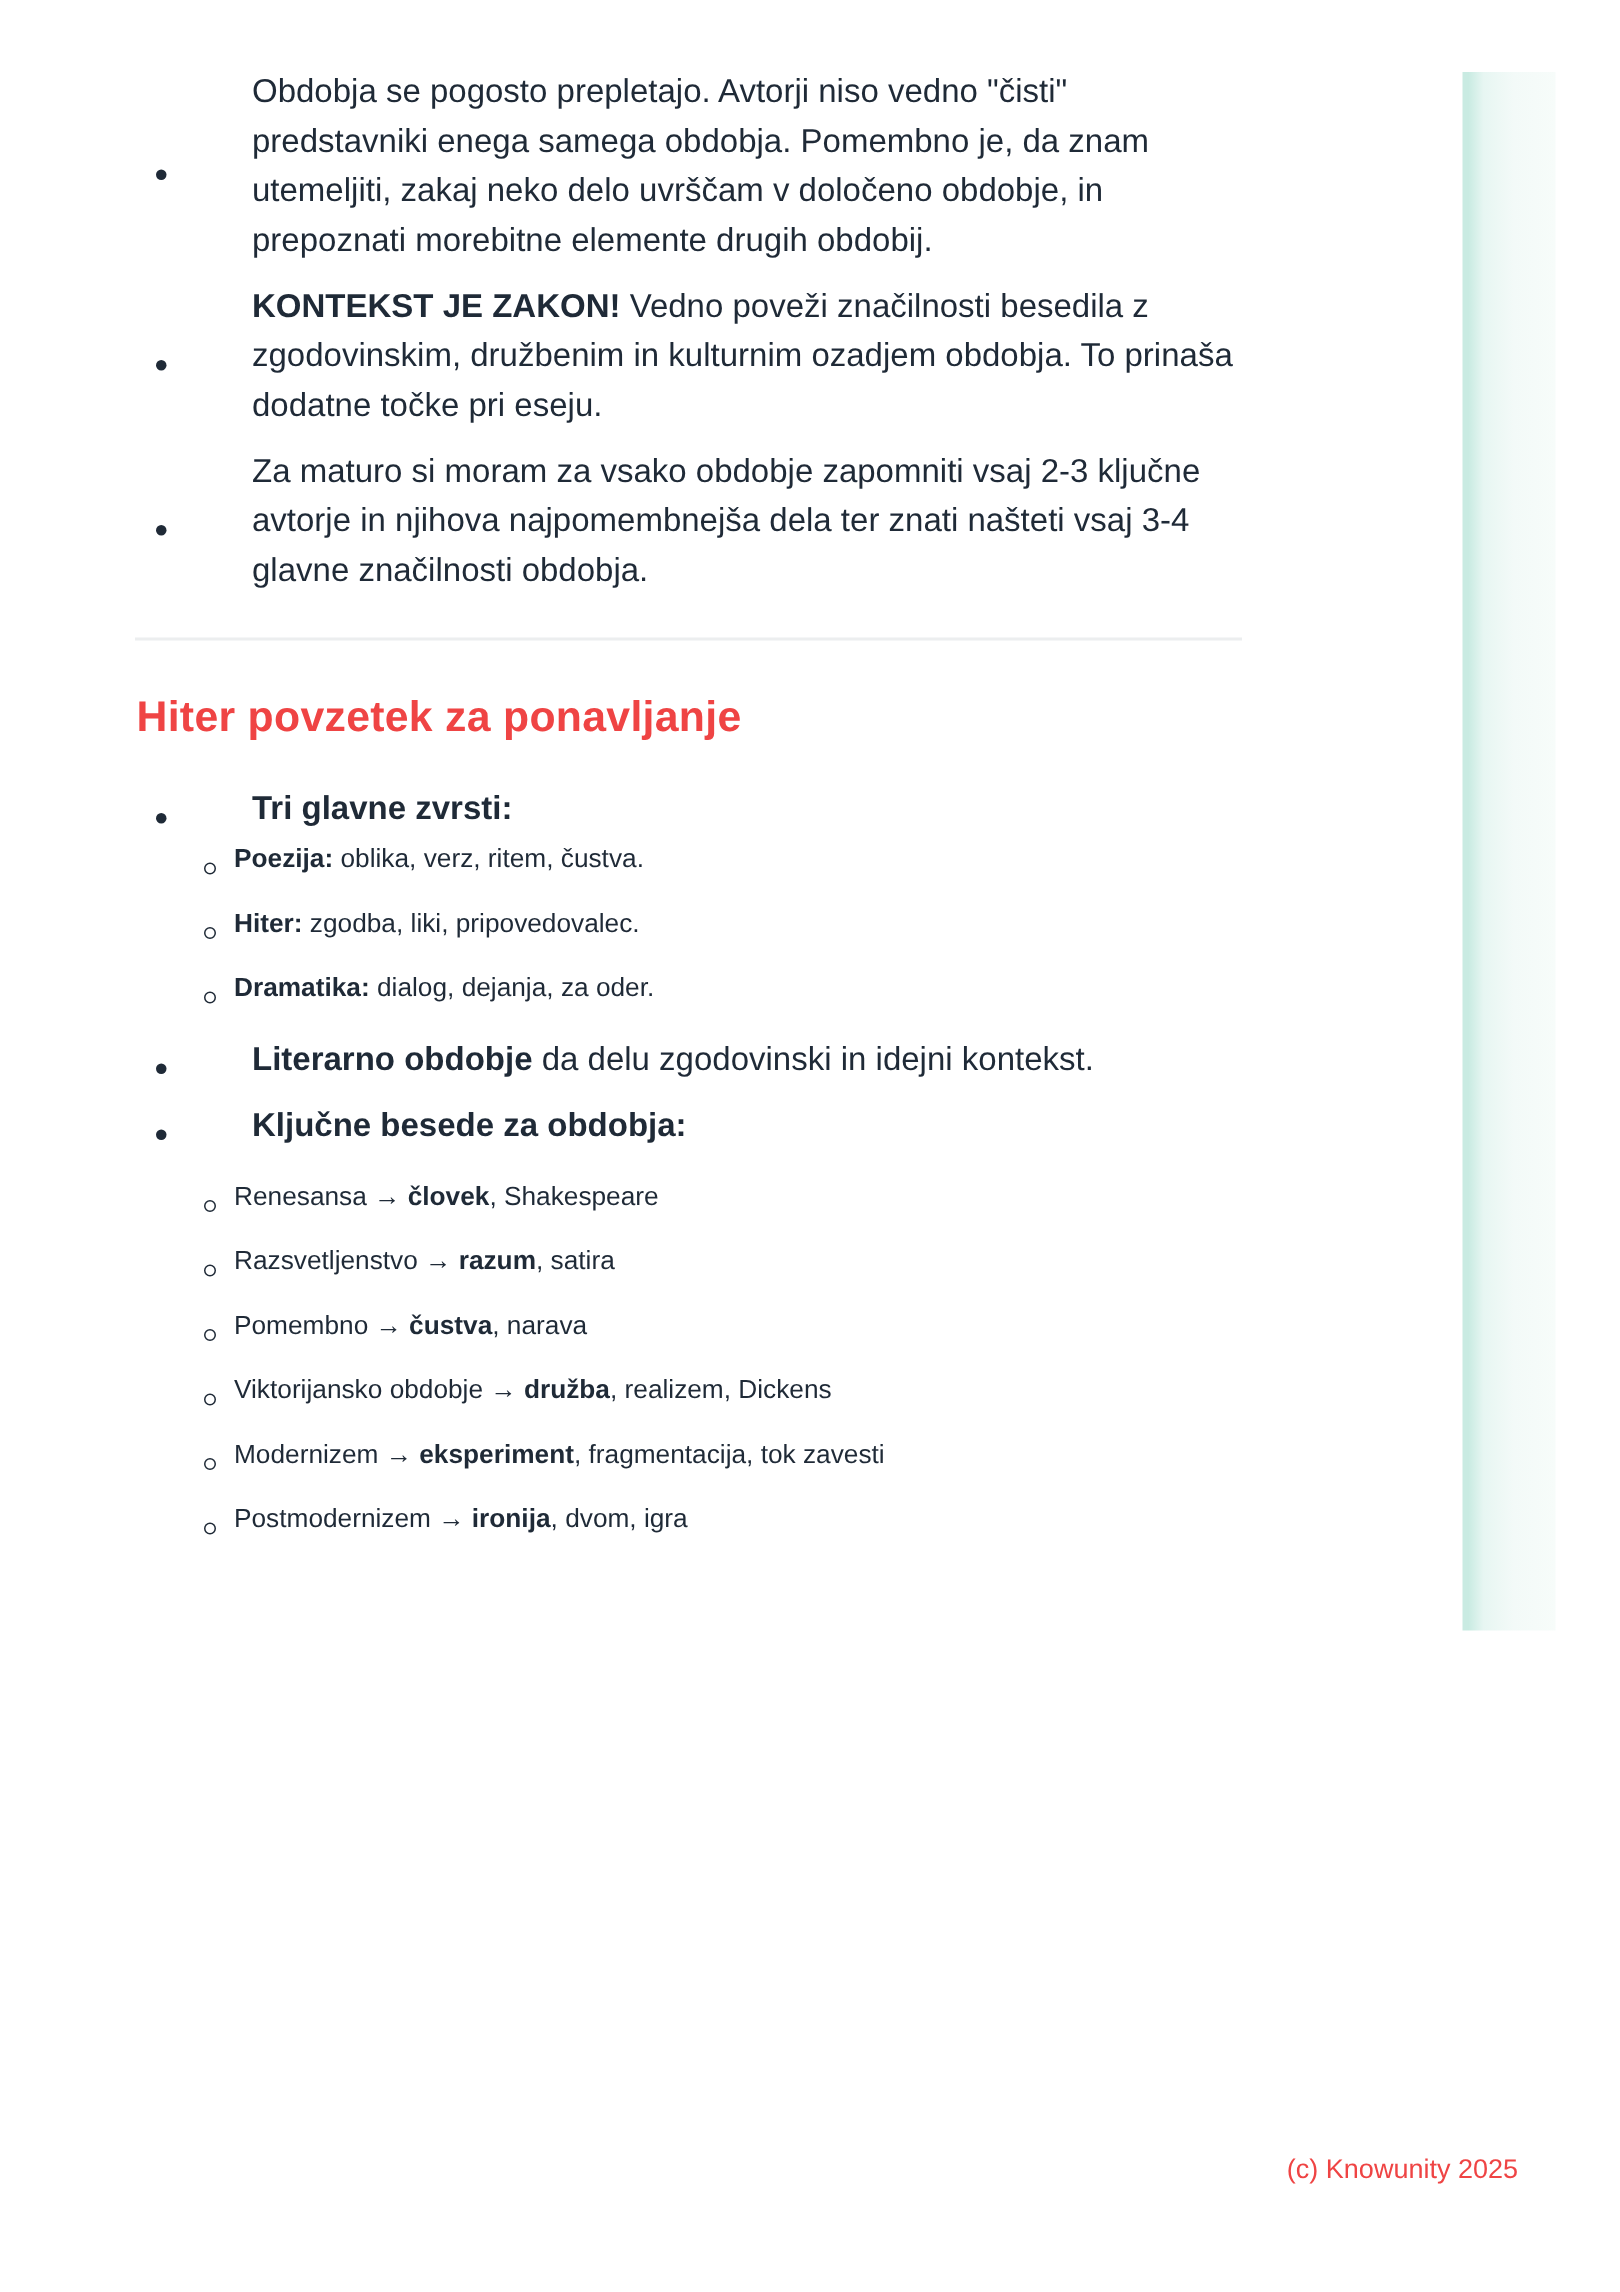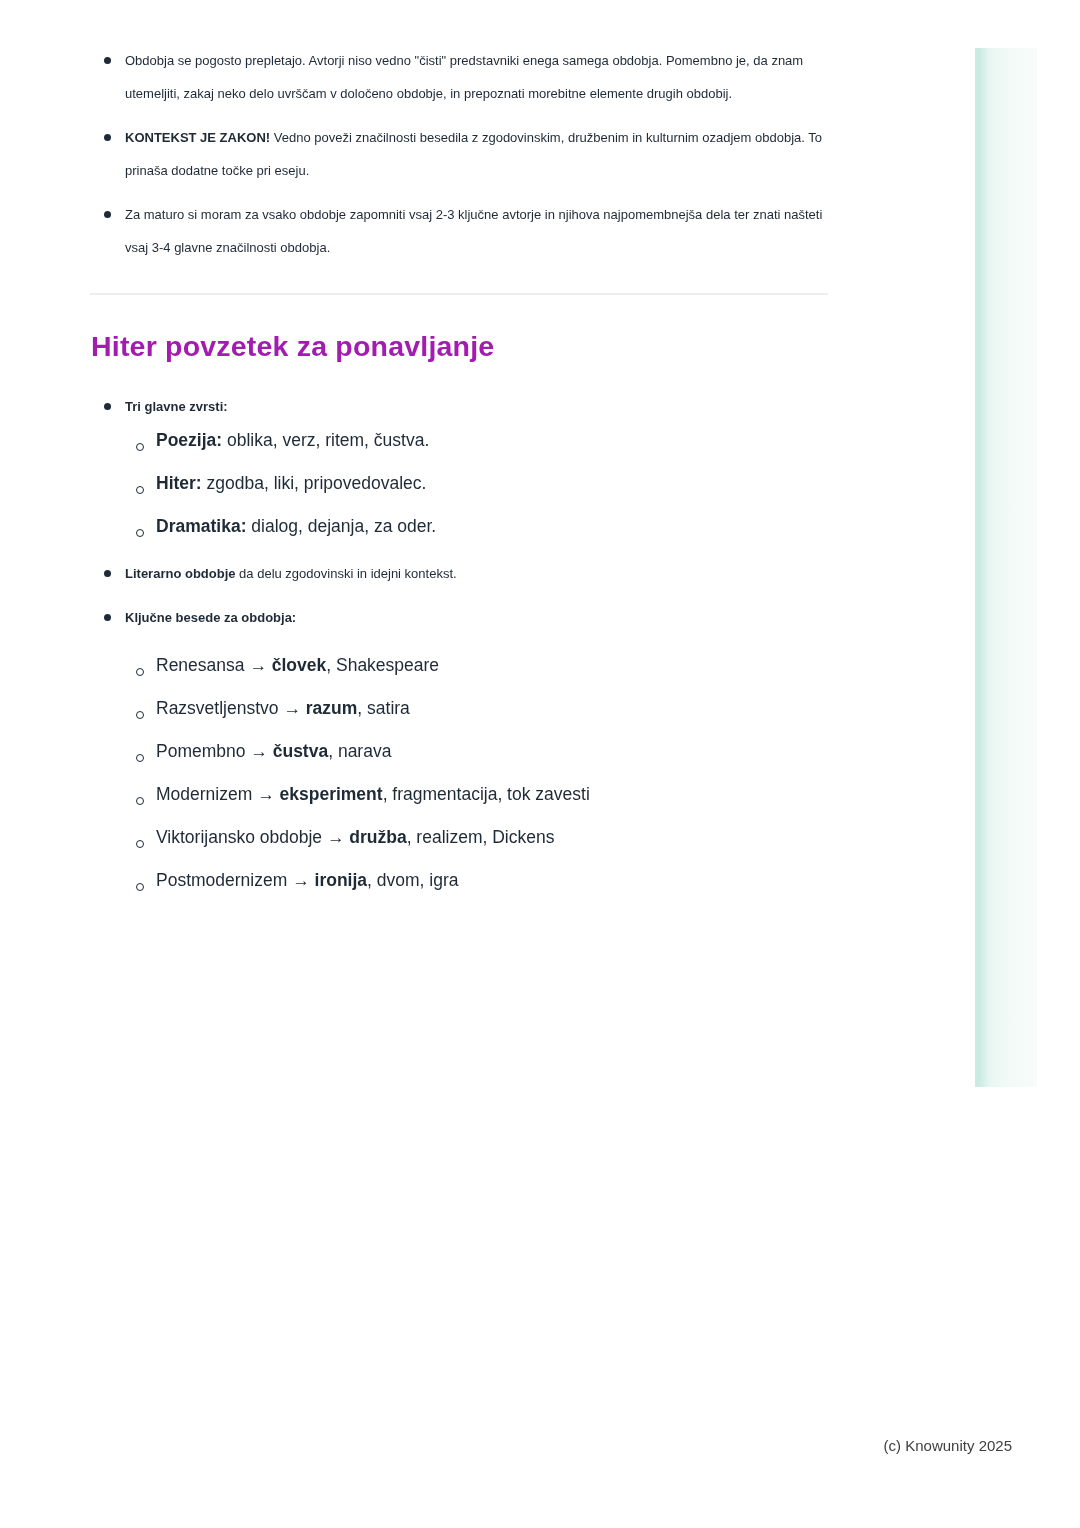--- a/index.html
+++ b/index.html
@@ -29,24 +29,25 @@
     position: absolute;
     left: 90px;
     top: 44px;
     width: 740px;
   }
 
   ul { list-style: none; margin: 0; padding: 0; }
 
   .li-top {
     display: flex;
-    align-items: flex-start;
-    font-size: 13px;
+    align-items: center;
+    font-size: 22px;
     line-height: 33px;
     margin-bottom: 11px;
+    gap: 43px;
   }
   .dot-marker {
     flex: 0 0 auto;
     width: 7px;
     height: 7px;
     border-radius: 50%;
     background: #1f2a37;
     margin: 13px 14px 0 14px;
   }
   .sub-list {
@@ -76,32 +77,32 @@
   .divider {
     border: none;
     border-top: 2px solid #eceeef;
     margin: 29px 0 0 0;
     width: 738px;
   }
 
   .section-title {
     font-size: 28.5px;
     font-weight: 700;
-    color: #a21caf;
+    color: #ef4444;
     margin: 35px 0 27px 1px;
     letter-spacing: 0.2px;
   }
 
   .footer {
     position: absolute;
     top: 1436px;
     right: 68px;
-    font-size: 15px;
+    font-size: 18px;
     line-height: 20px;
-    color: #404040;
+    color: #ef4444;
   }
 </style>
 </head>
 <body>
 
 <div class="accent-bar"></div>
 
 <div class="content">
 
   <ul>
@@ -164,25 +165,25 @@
         <li class="li-sub">
           <span class="circle-marker"></span>
           <span class="t"><span>Razsvetljenstvo → </span><span class="b">razum</span><span>, satira</span></span>
         </li>
         <li class="li-sub">
           <span class="circle-marker"></span>
           <span class="t"><span>Pomembno → </span><span class="b">čustva</span><span>, narava</span></span>
         </li>
         <li class="li-sub">
           <span class="circle-marker"></span>
-          <span class="t"><span>Modernizem → </span><span class="b">eksperiment</span><span>, fragmentacija, tok zavesti</span></span>
+          <span class="t"><span>Viktorijansko obdobje → </span><span class="b">družba</span><span>, realizem, Dickens</span></span>
         </li>
         <li class="li-sub">
           <span class="circle-marker"></span>
-          <span class="t"><span>Viktorijansko obdobje → </span><span class="b">družba</span><span>, realizem, Dickens</span></span>
+          <span class="t"><span>Modernizem → </span><span class="b">eksperiment</span><span>, fragmentacija, tok zavesti</span></span>
         </li>
         <li class="li-sub">
           <span class="circle-marker"></span>
           <span class="t"><span>Postmodernizem → </span><span class="b">ironija</span><span>, dvom, igra</span></span>
         </li>
       </ul>
     </li>
   </ul>
 </div>
 

